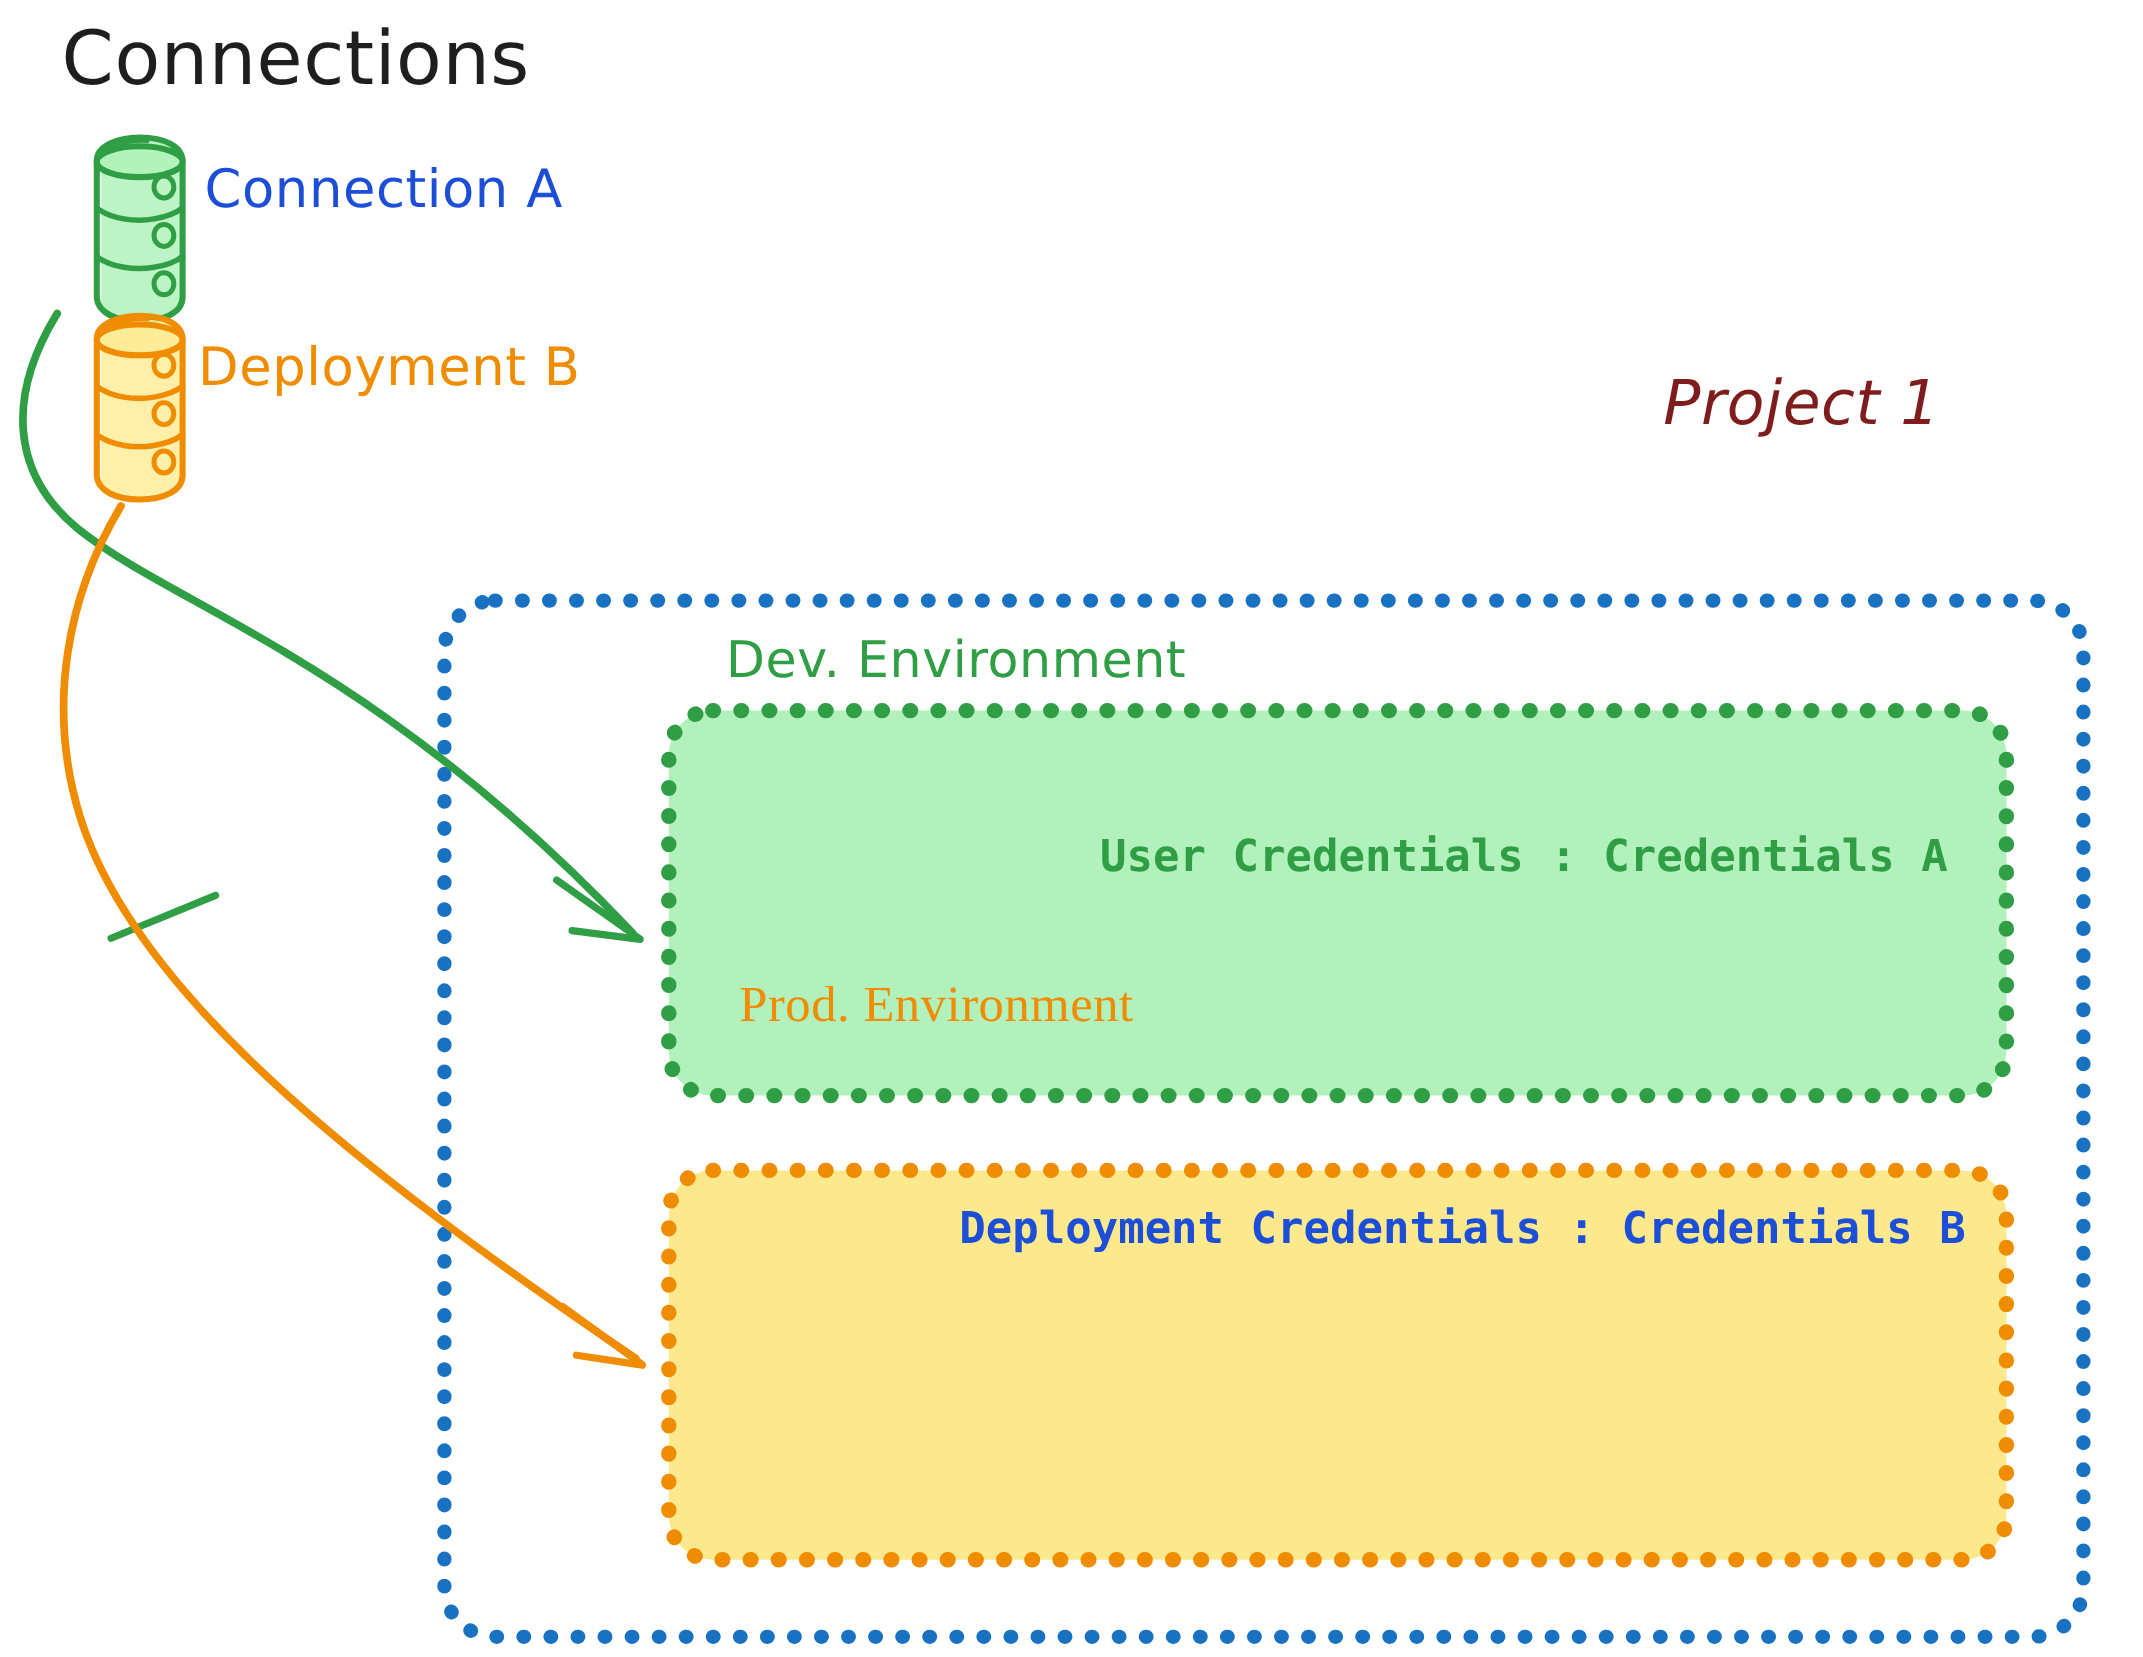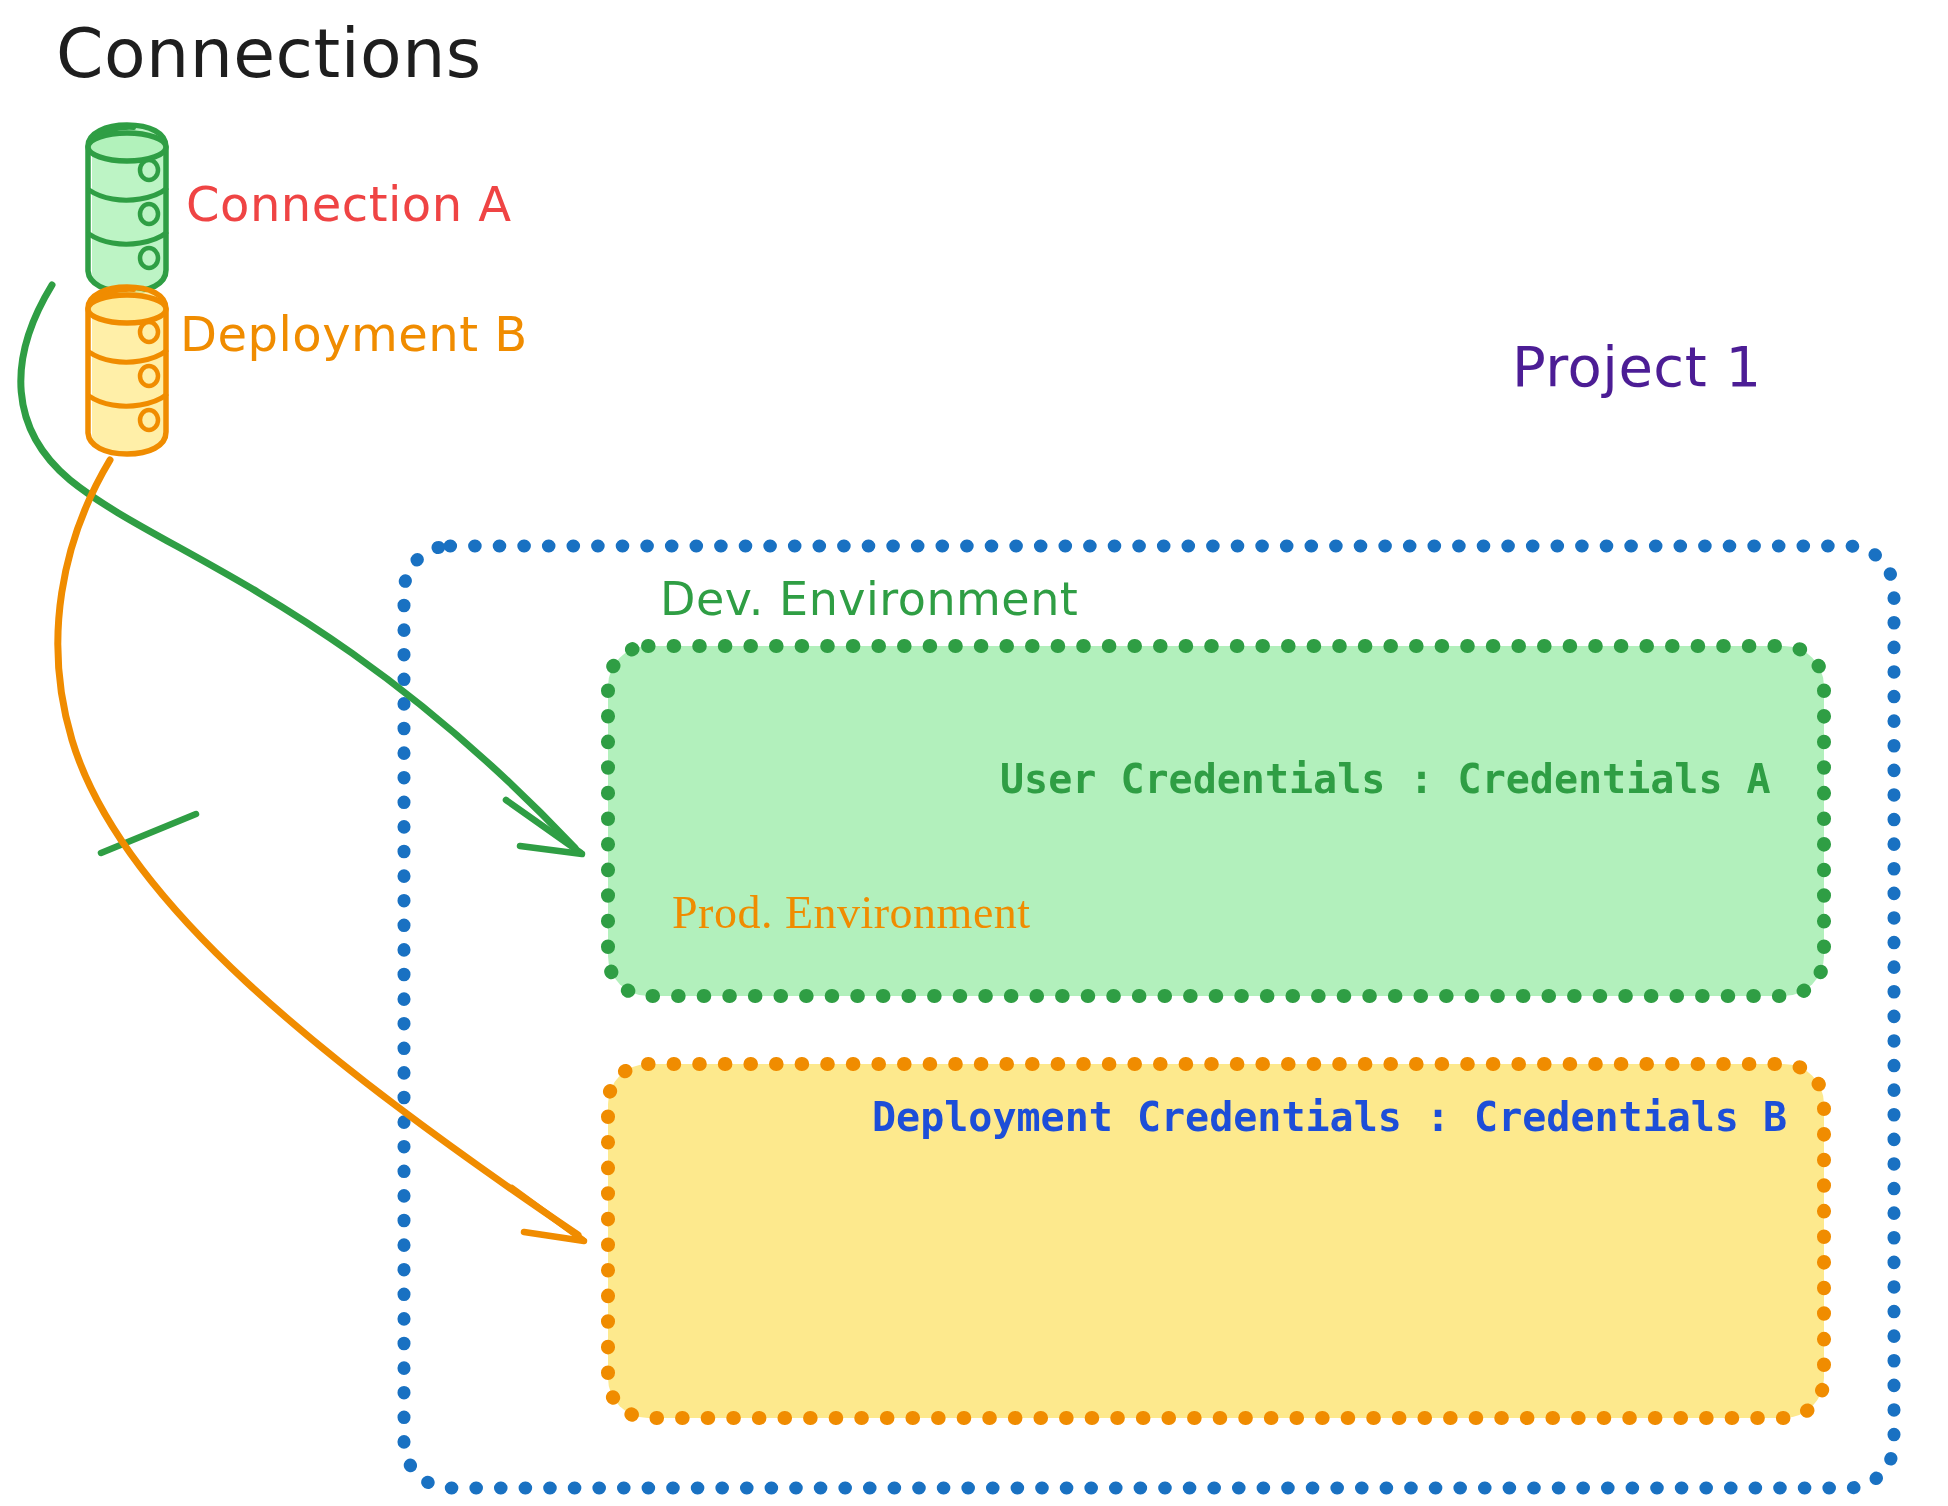--- a/index.html
+++ b/index.html
@@ -38,37 +38,37 @@
     left: 56px;
     top: 14px;
     font-size: 68px;
     color: #1e1e1e;
     white-space: nowrap;
   }
   #label-connection-a {
     left: 186px;
     top: 144px;
     font-size: 48px;
-    color: #ef4444;
-    white-space: nowrap;
-    margin-top: 32px;
+    color: #1d4ed8;
+    white-space: nowrap;
   }
   #label-connection-b {
     left: 180px;
     top: 306px;
     font-size: 48px;
     color: #f08c00;
     white-space: nowrap;
   }
   #label-project-1 {
     left: 1512px;
     top: 334px;
     font-size: 56px;
-    color: #4c1d95;
-    white-space: nowrap;
+    color: #7f1d1d;
+    white-space: nowrap;
+    font-style: italic;
   }
   #label-dev-env {
     left: 660px;
     top: 552px;
     font-size: 46px;
     color: #2f9e44;
     white-space: nowrap;
     margin-top: 20px;
   }
   #label-prod-env {

